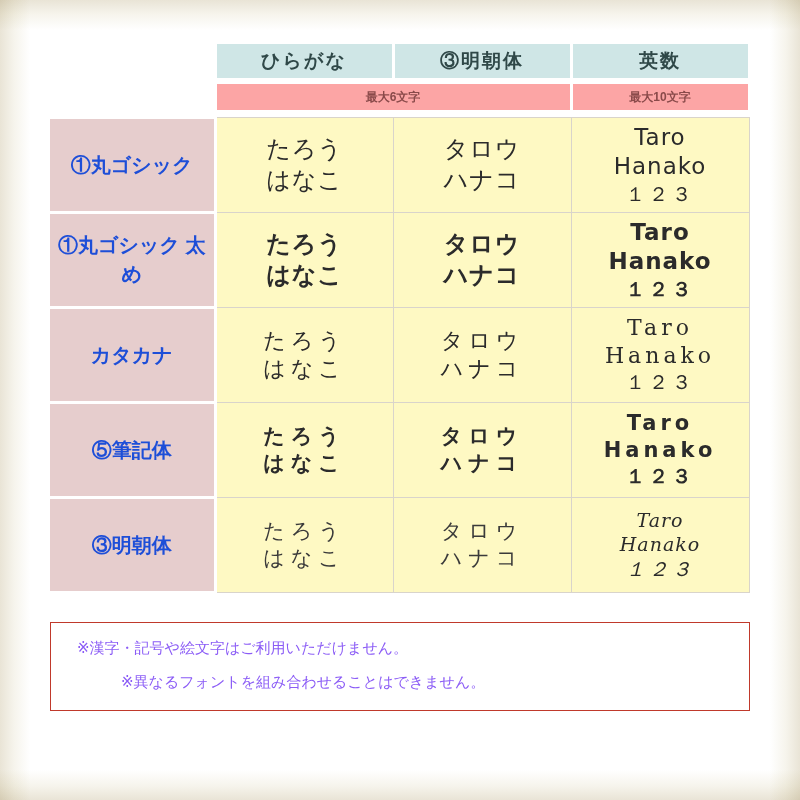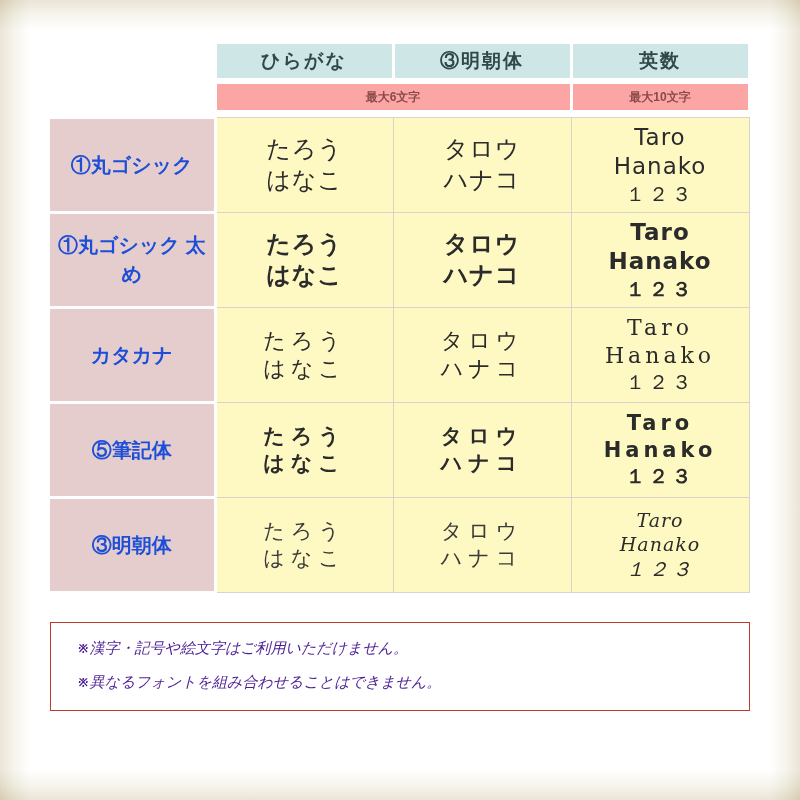--- a/index.html
+++ b/index.html
@@ -131,26 +131,25 @@
     top: 622px;
     width: 700px;
     box-sizing: border-box;
     border: 1px solid #c0392b;
     padding: 16px 26px 18px 26px;
     background: #ffffff;
   }
   .notes p {
     margin: 0 0 14px 0;
     font-size: 15px;
-    color: #4c1d95;
+    color: #8b5cf6;
     font-family: "DejaVu Sans", sans-serif;
     line-height: 1.3;
-    font-style: italic;
-  }
-  .notes p:last-child { margin-bottom: 0; }
+  }
+  .notes p:last-child { margin-bottom: 0; margin-left: 44px; }
 </style>
 </head>
 <body>
 
 <div class="page-frame"></div>
 
 <div class="content">
 
   <table class="font-table">
     <colgroup>

